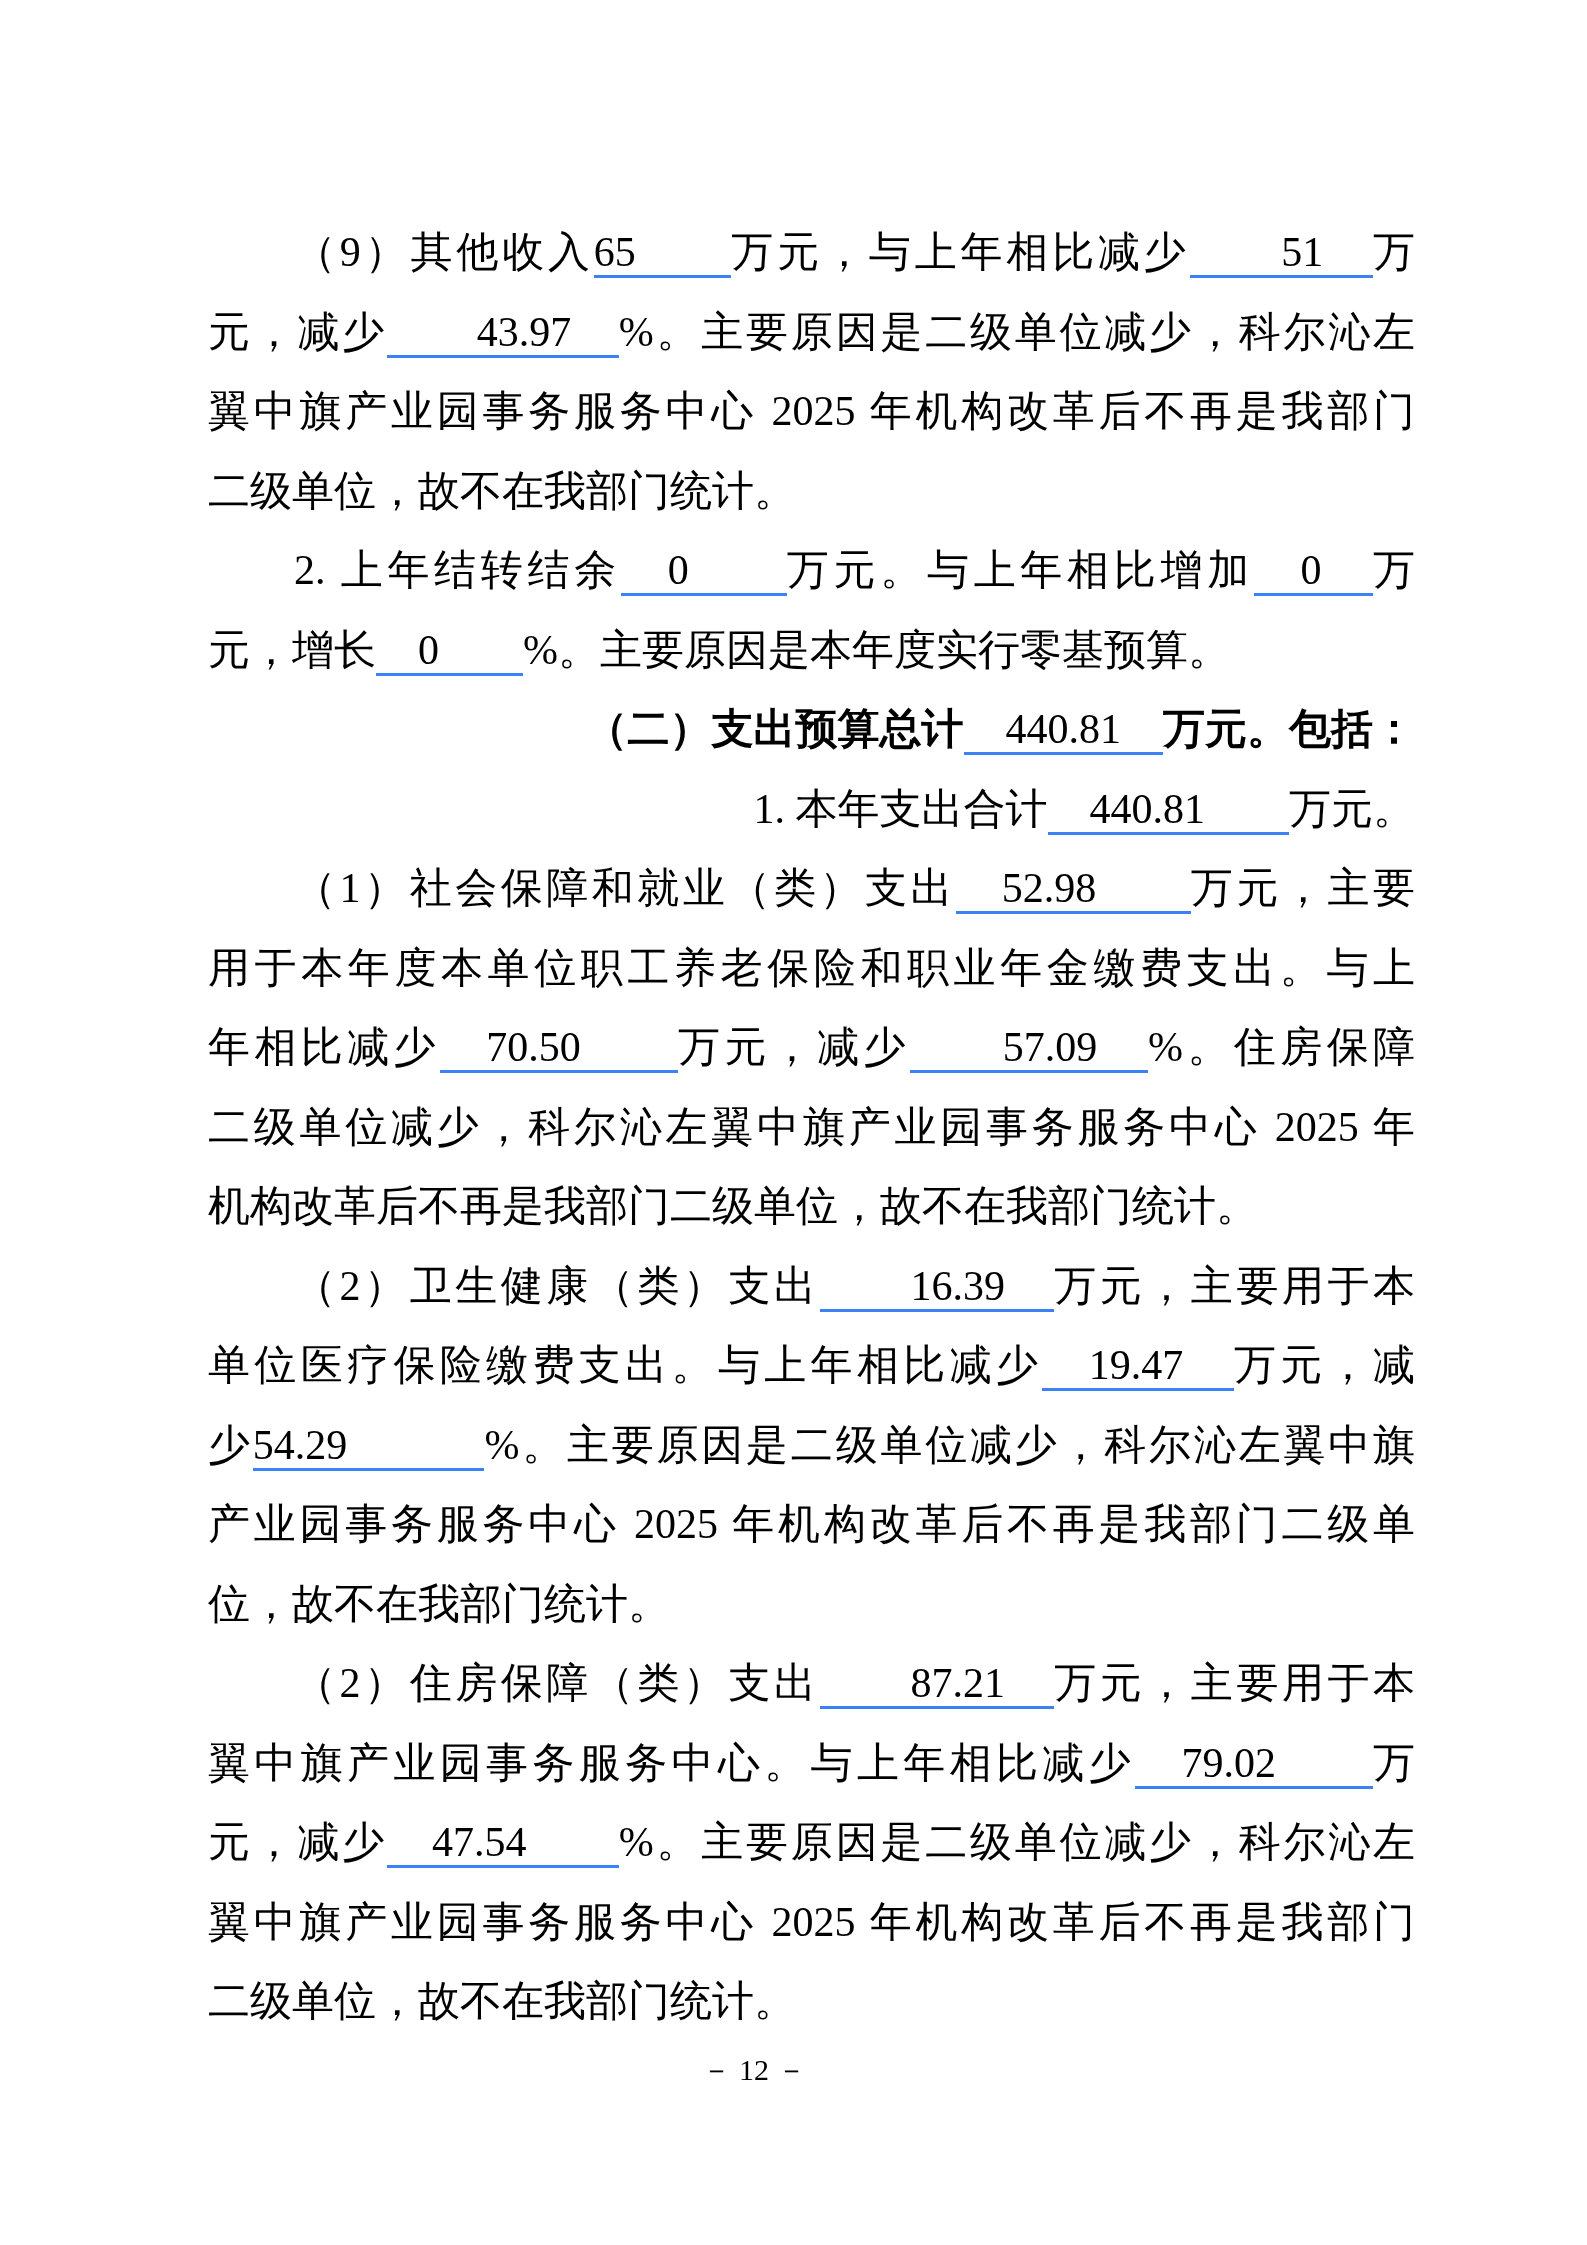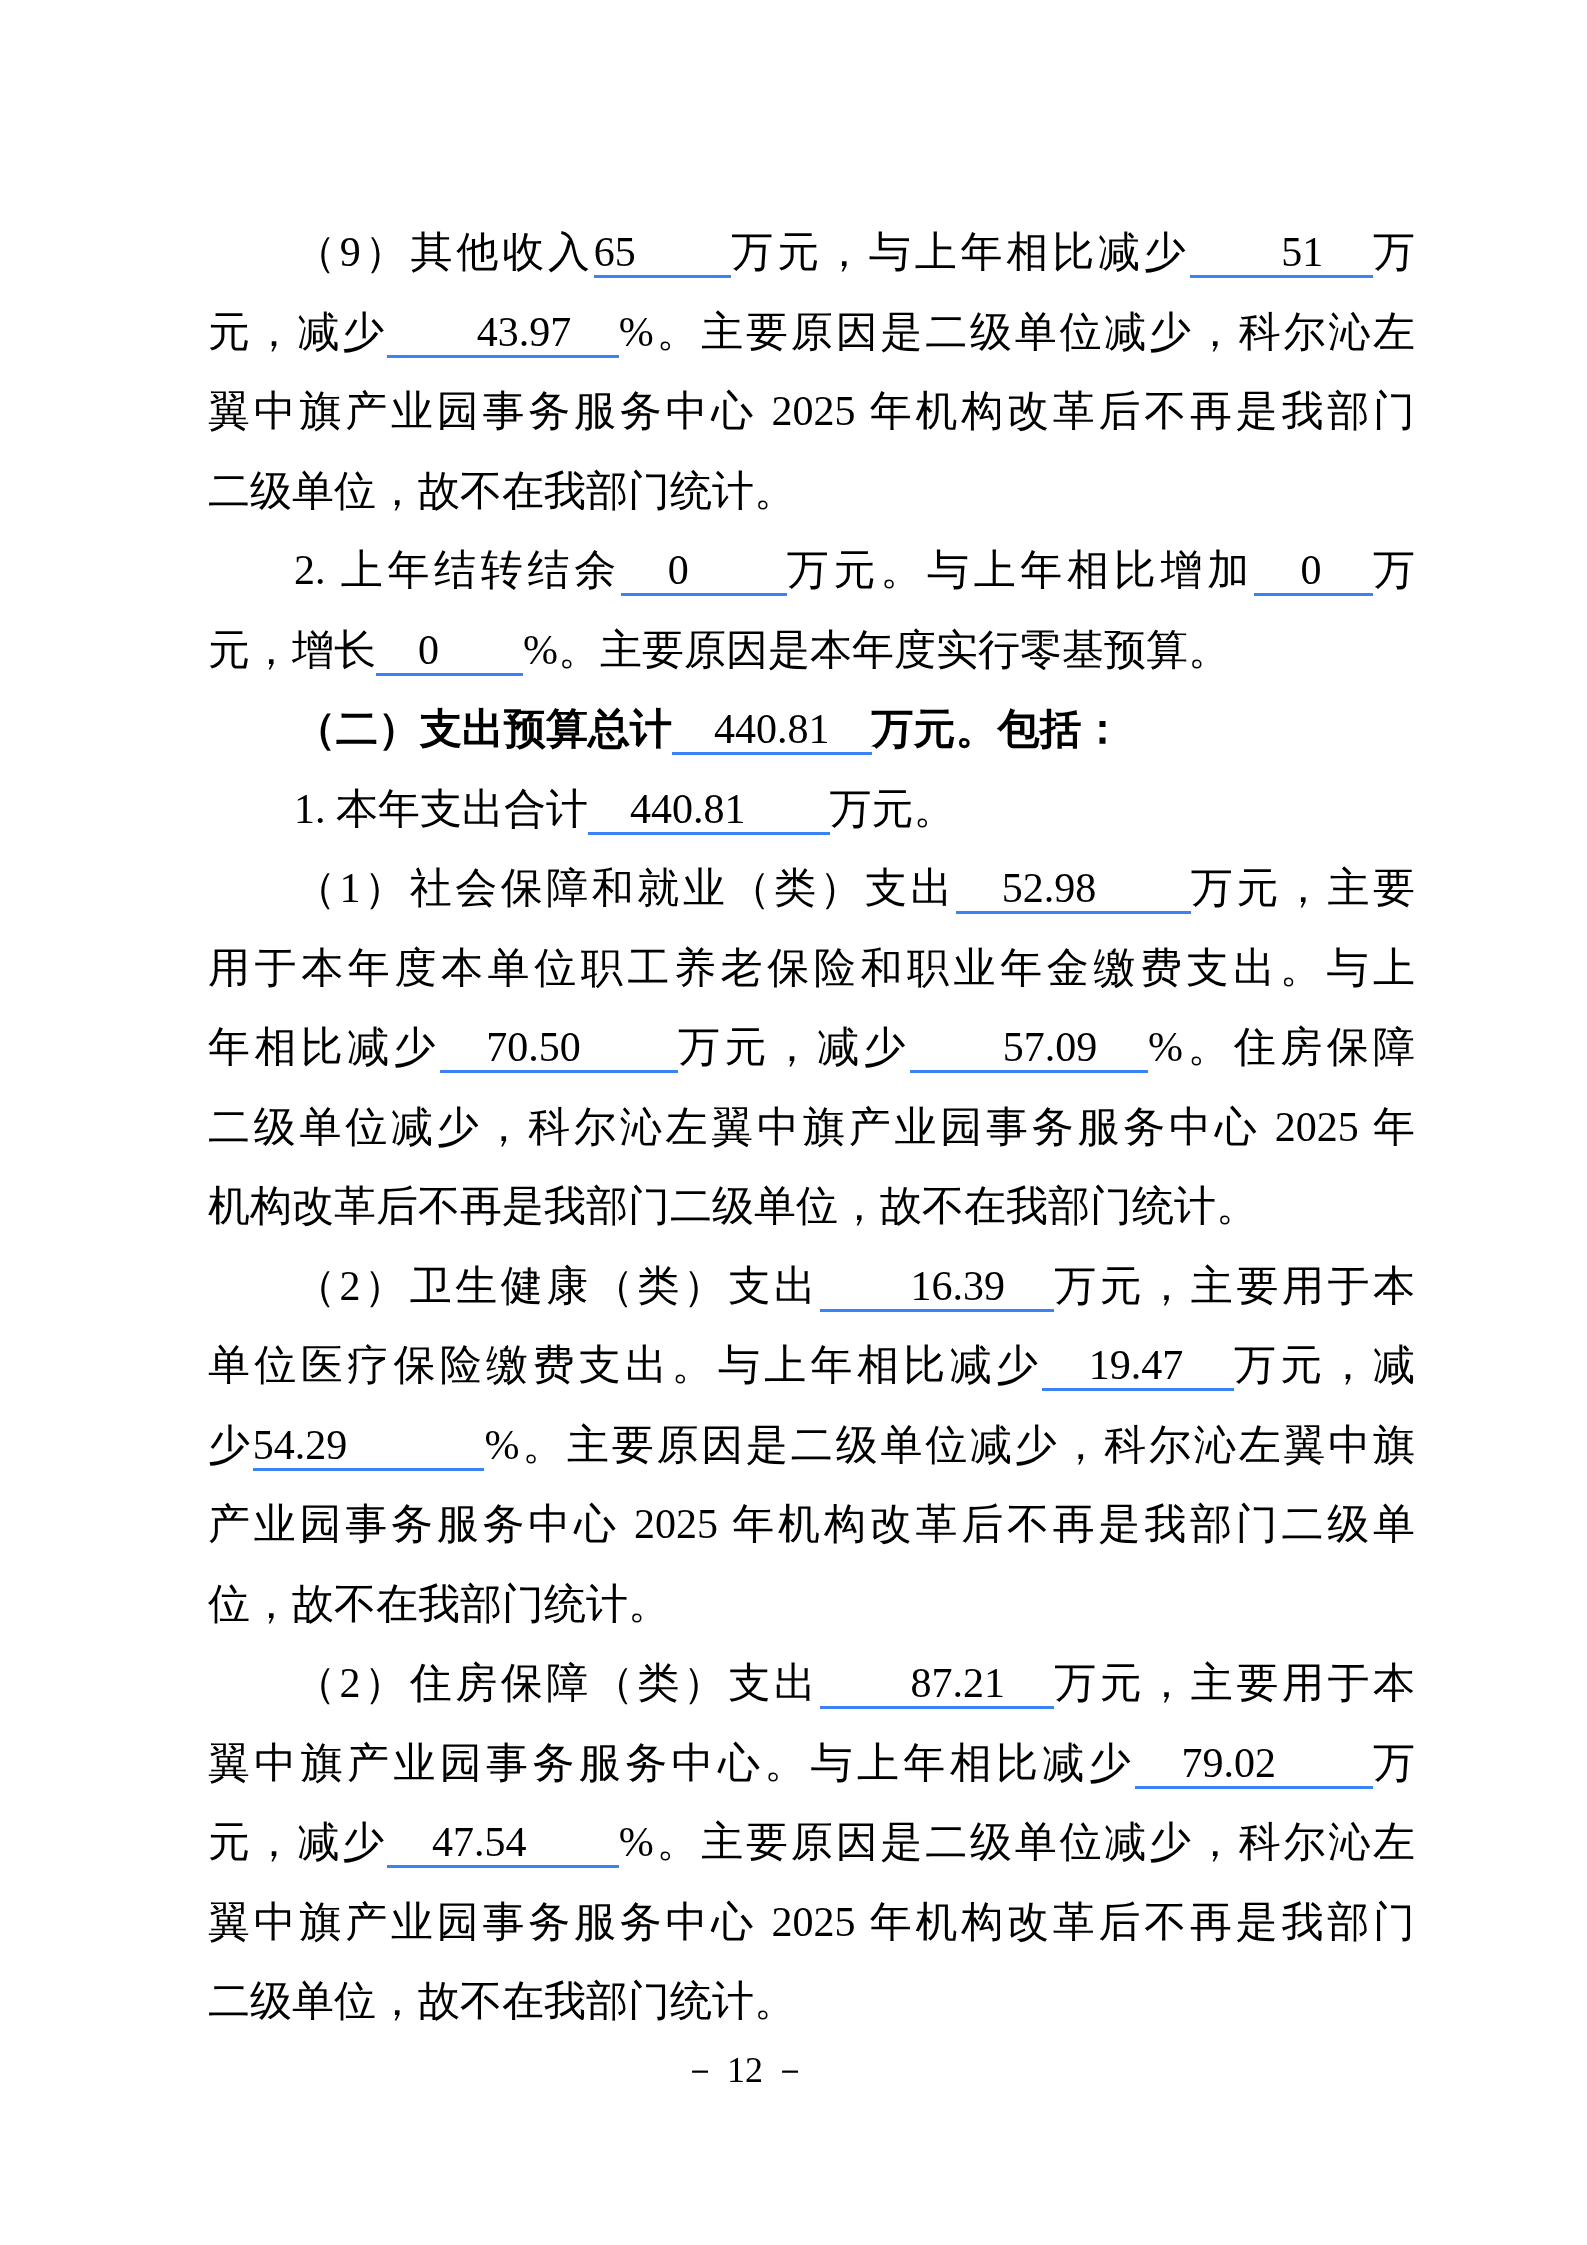--- a/index.html
+++ b/index.html
@@ -8,27 +8,28 @@
     background:#ffffff;color:#000;
     position:relative;overflow:hidden;
     font-family:"Liberation Serif","DejaVu Serif",serif;
   }
   .doc{
     position:absolute;left:208px;top:213px;width:1207px;
     font-size:42px;line-height:79.5px;
   }
   .line{min-height:79.5px;}
   .fill{text-align:justify;text-align-last:justify;}
-  .indent{text-indent:86px;}
+  .indent{text-indent:86px;text-align:right;}
   .u{border-bottom:3px solid #3b82f6;}
   .b{font-weight:bold;}
   .footer{
     position:absolute;left:0;top:2050px;width:1490px;
-    text-align:center;font-size:36px;line-height:40px;
+    text-align:center;font-size:30px;line-height:40px;
     font-family:"Liberation Serif","DejaVu Serif",serif;
+    padding-left:9px;
   }
 </style>
 </head>
 <body>
 
 <div class="doc">
     <div class="line indent fill"><span>（9）其他收入</span><span class="u">65　　</span><span>万元，与上年相比减少</span><span class="u">　　51　</span><span>万</span></div>
     <div class="line fill"><span>元，减少</span><span class="u">　　43.97　</span><span>%。主要原因是二级单位减少，科尔沁左</span></div>
     <div class="line fill"><span>翼中旗产业园事务服务中心 2025 年机构改革后不再是我部门</span></div>
     <div class="line"><span>二级单位，故不在我部门统计。</span></div>

